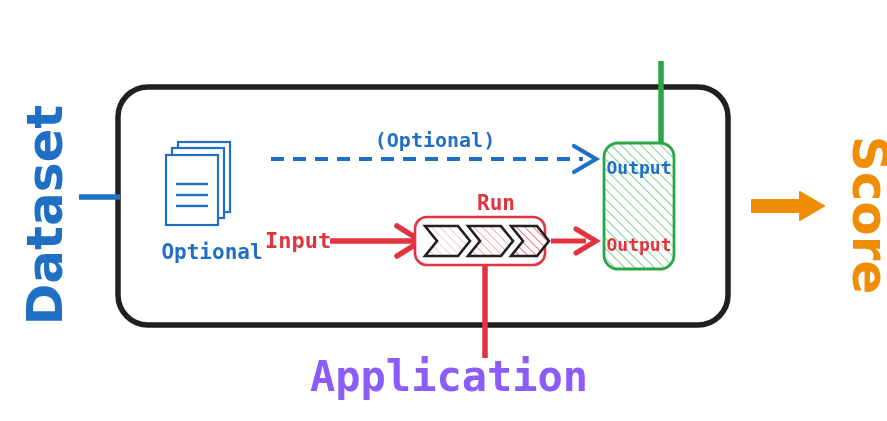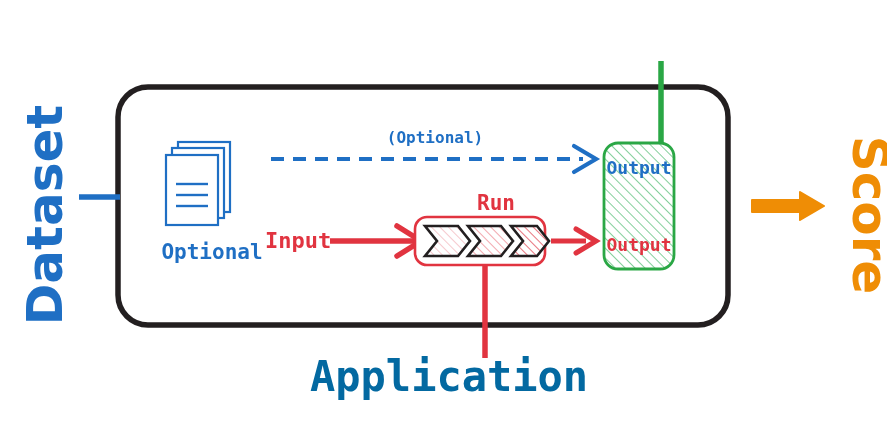--- a/index.html
+++ b/index.html
@@ -100,35 +100,35 @@
   </svg>
 
   <div style="position:absolute; left:-55px; top:185px; width:200px; height:60px;
               transform: rotate(-90deg); transform-origin: 100px 30px;
               display:flex; align-items:center; justify-content:center;">
     <span class="sans" style="color:#1f6fc4; font-size:50px; font-weight:bold; letter-spacing:0px; white-space:nowrap;">Dataset</span>
   </div>
 
 
   <div style="position:absolute; left:310px; top:352px; width:400px; text-align:left;">
-    <span class="mono" style="color:#0369a1; font-size:42px; font-weight:bold; white-space:nowrap;">Application</span>
+    <span class="mono" style="color:#8b5cf6; font-size:42px; font-weight:bold; white-space:nowrap;">Application</span>
   </div>
 
   <div style="position:absolute; left:770px; top:185px; width:200px; height:60px;
               transform: rotate(90deg); transform-origin: 100px 30px;
               display:flex; align-items:center; justify-content:center;">
     <span class="sans" style="color:#ef8d05; font-size:50px; font-weight:bold; white-space:nowrap;">Score</span>
   </div>
 
   <div style="position:absolute; left:142px; top:240px; width:140px; text-align:center;">
     <span class="mono" style="color:#1f6fc4; font-size:21px; font-weight:bold; white-space:nowrap;">Optional</span>
   </div>
 
   <div style="position:absolute; left:285px; top:128px; width:300px; text-align:center;">
-    <span class="mono" style="color:#1f6fc4; font-size:16px; font-weight:bold; white-space:nowrap;">(Optional)</span>
+    <span class="mono" style="color:#1f6fc4; font-size:20px; font-weight:bold; white-space:nowrap;">(Optional)</span>
   </div>
 
   <div style="position:absolute; left:265px; top:228px; width:70px; text-align:left;">
     <span class="mono" style="color:#e13440; font-size:22px; font-weight:bold; white-space:nowrap;margin-top:37px;">Input</span>
   </div>
 
   <div style="position:absolute; left:420px; top:191px; width:120px; text-align:center;">
     <span class="mono" style="color:#e13440; font-size:21px; font-weight:bold; white-space:nowrap;margin-left:32px;">Run</span>
   </div>
 

